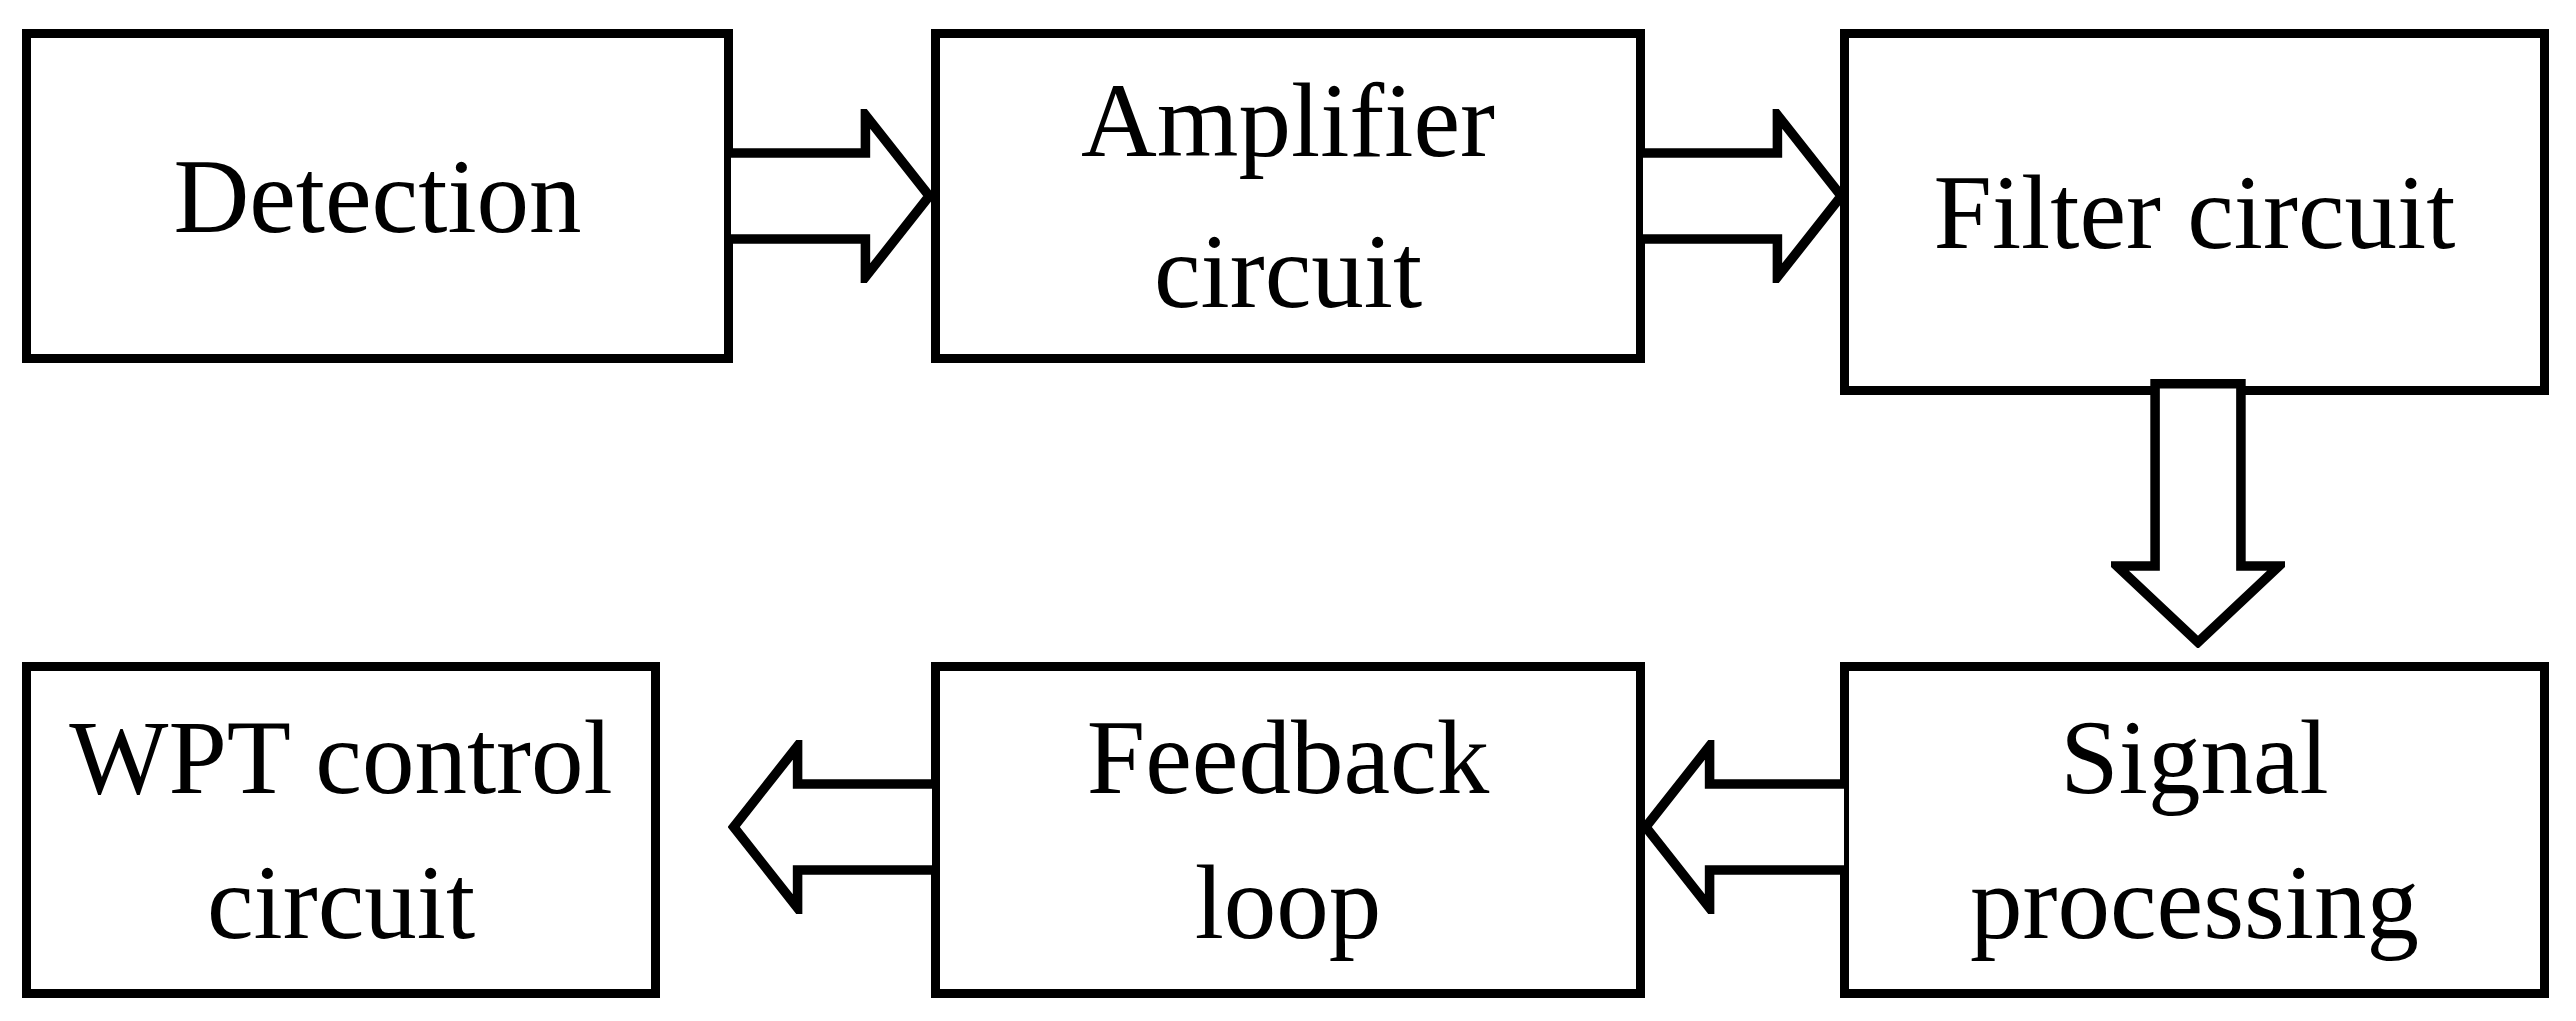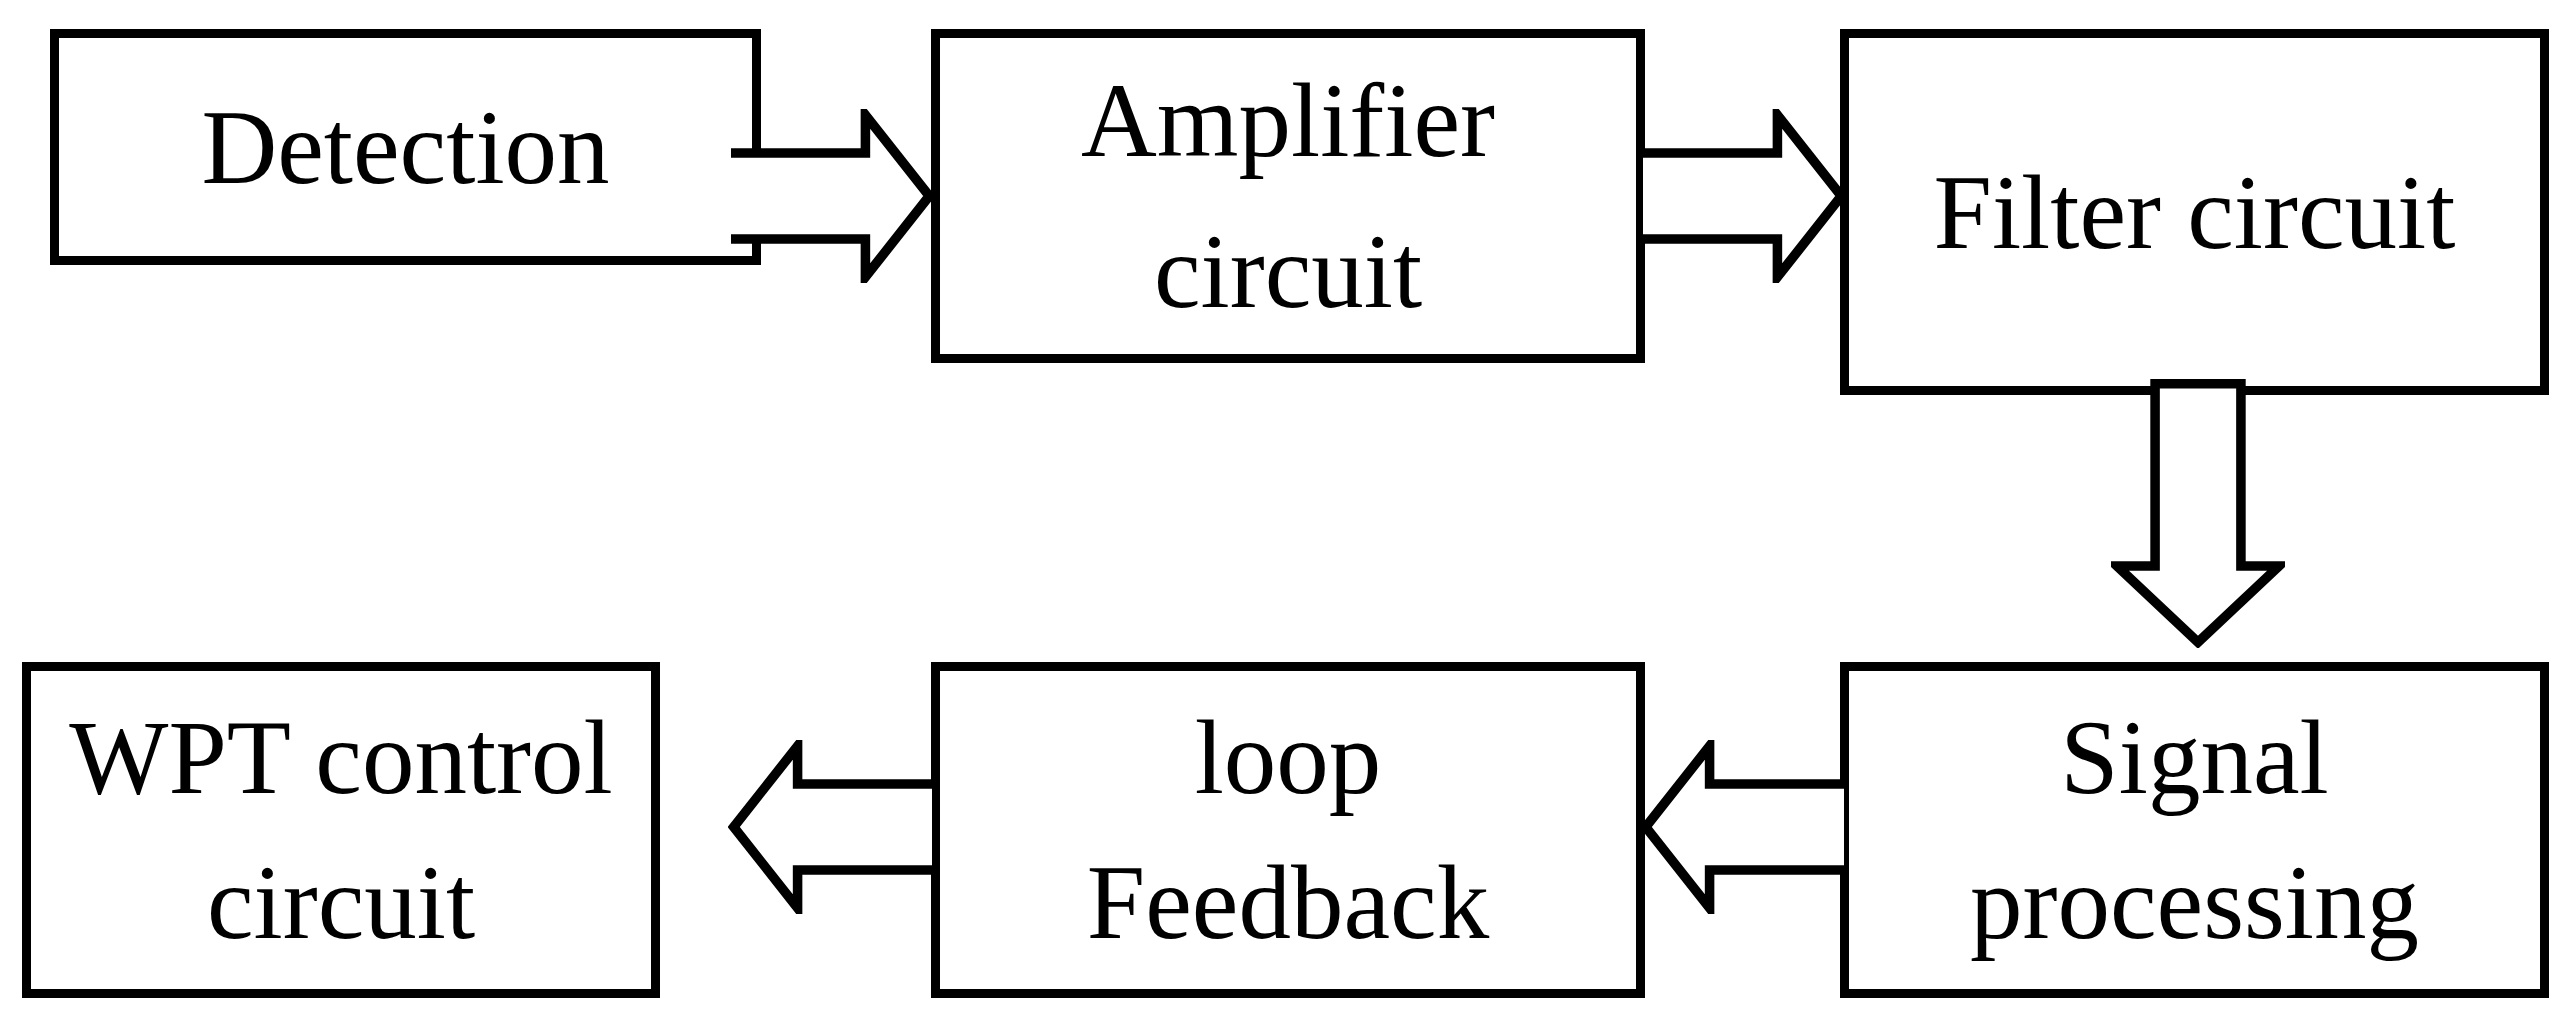--- a/index.html
+++ b/index.html
@@ -40,41 +40,41 @@
     stroke: #000000;
     stroke-width: 10;
     stroke-linejoin: miter;
   }
 </style>
 </head>
 <body>
 
 <div class="stage">
 
-  <div class="node" style="left:22px; top:29px; width:711px; height:236px;margin-left:28px;">
+  <div class="node" style="left:22px; top:29px; width:711px; height:334px;">
     <span>Detection</span>
   </div>
 
   <div class="node" style="left:931px; top:29px; width:714px; height:334px;gap:6px;">
     <span>Amplifier</span>
     <span>circuit</span>
   </div>
 
   <div class="node" style="left:1840px; top:29px; width:709px; height:366px;align-items:center;">
     <span>Filter circuit</span>
   </div>
 
   <div class="node" style="left:22px; top:662px; width:638px; height:336px;">
     <span>WPT control</span>
     <span>circuit</span>
   </div>
 
   <div class="node" style="left:931px; top:662px; width:714px; height:336px;">
+    <span>Feedback</span>
     <span>loop</span>
-    <span>Feedback</span>
   </div>
 
   <div class="node" style="left:1840px; top:662px; width:709px; height:336px;">
     <span>Signal</span>
     <span>processing</span>
   </div>
 
   <svg class="arrow" style="left:731px; top:109px;" width="204" height="174" viewBox="0 0 214 182">
     <path d="M 0 46 L 141 46 L 141 6 L 208 91 L 141 176 L 141 136 L 0 136"></path>
   </svg>

